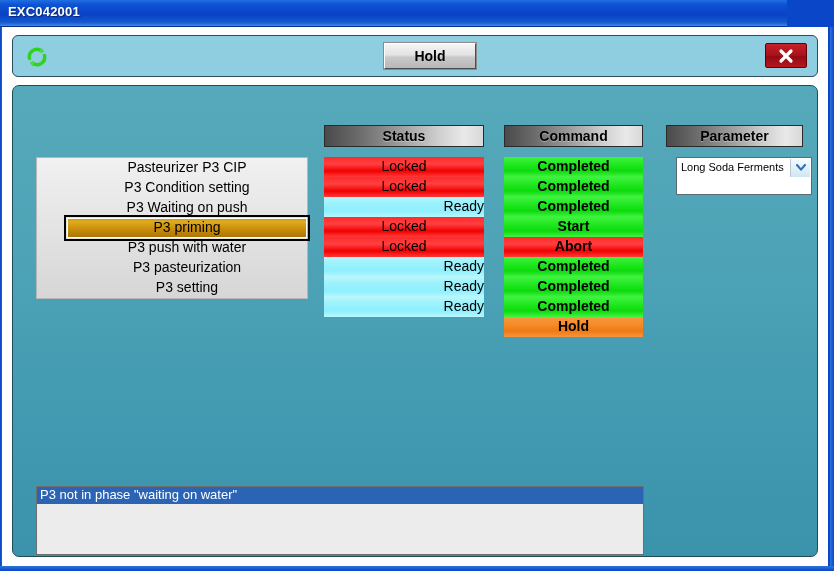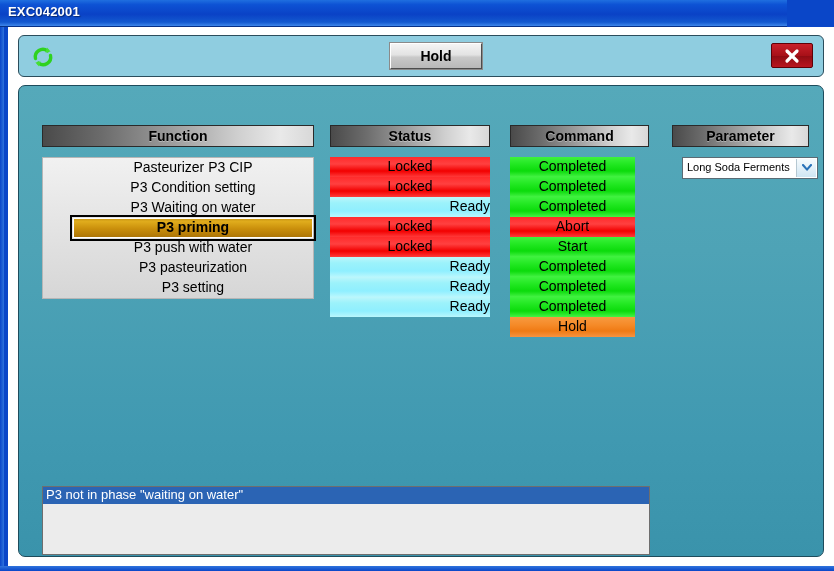--- a/index.html
+++ b/index.html
@@ -41,21 +41,21 @@
   }
 
   
   #frame-left   { position:absolute; left:0;   top:27px; width:4px; height:544px; background:linear-gradient(to right,#0a46c8,#2f74dd); }
   #frame-right  { position:absolute; right:0;  top:27px; width:4px; height:544px; background:linear-gradient(to left,#0a46c8,#2f74dd); }
   #frame-bottom { position:absolute; left:0;   bottom:0; width:834px; height:5px; background:linear-gradient(to bottom,#2f74dd,#0a46c8); }
 
   
   #client {
     position: absolute;
-    left: 8px; top: 27px;
+    left: 2px; top: 27px;
     width: 826px;
     height: 539px;
     background: #ffffff;
   }
 
   
   #toolbar {
     position: absolute;
     left: 10px; top: 8px;
     width: 806px;
@@ -133,58 +133,57 @@
   .list-panel { position: absolute; }
 
   #function-list {
     left: 23px; top: 71px;
     width: 272px;
     background: linear-gradient(to bottom, #f1f1f1 0%, #e6e6e6 40%, #d6d6d6 100%);
     border: 1px solid #b6b6b6;
     padding-left: 30px;
   }
   #status-list   { left: 311px; top: 71px; width: 160px; }
-  #command-list  { left: 491px; top: 71px; width: 125px; }
+  #command-list  { left: 491px; top: 71px; width: 139px; font-weight: bold; }
 
   .row {
     height: 20px;
     line-height: 19px;
     text-align: center;
     font-size: 14px;
     color: #000000;
     white-space: nowrap;
     overflow: hidden;
     position: relative;
   }
 
   .fn-row { cursor: pointer; }
 
   .fn-row.selected {
     background: linear-gradient(to bottom, #c79314 0%, #e0ac1c 18%, #c98e0b 55%, #a97206 100%);
     outline: 2px solid #000000;
     outline-offset: 1px;
     z-index: 5;
     box-shadow: 0 0 0 1px #ffffff inset;
-    font-weight: bold;
   }
 
   
   .cell-locked    { background: linear-gradient(to bottom, #ff2b2b 0%, #ff4040 35%, #f20000 70%, #ff3a3a 100%); }
   .cell-ready     { background: linear-gradient(to bottom, #bdf6fb 0%, #9cf2fb 30%, #8fefff 70%, #b9f7fd 100%); text-align: right; }
   .cell-running   { background: linear-gradient(to bottom, #2bf02b 0%, #19e319 35%, #00d400 70%, #4cf24c 100%); }
   .cell-completed { background: linear-gradient(to bottom, #3ef33e 0%, #22e822 35%, #0bdb0b 70%, #45f245 100%); }
   .cell-start     { background: linear-gradient(to bottom, #3ef33e 0%, #22e822 35%, #0bdb0b 70%, #45f245 100%); }
   .cell-abort     { background: linear-gradient(to bottom, #ff2b2b 0%, #ff4040 35%, #f20000 70%, #ff3a3a 100%); }
   .cell-hold      { background: linear-gradient(to bottom, #f79a40 0%, #f58a28 40%, #ef7a14 70%, #f79340 100%); }
 
   
   #parameter-select {
     position: absolute;
     left: 663px; top: 71px;
-    width: 136px; height: 22px;
+    width: 136px; height: 38px;
     background: #ffffff;
     border: 1px solid #5b6b74;
     cursor: pointer;
     padding-left: 44px;
   }
   #parameter-value {
     position: absolute;
     left: 4px; top: 3px;
     font-size: 11px;
     color: #000000;
@@ -257,50 +256,49 @@
           <g stroke="#ffffff" stroke-width="3.2" stroke-linecap="round">
             <line x1="5" y1="4" x2="15" y2="14"></line>
             <line x1="15" y1="4" x2="5" y2="14"></line>
           </g>
         </svg>
       </div>
     </div>
 
     <div id="main-panel">
 
-      <div class="col-header" id="hdr-function">Function</div>
       <div class="col-header" id="hdr-status">Status</div>
       <div class="col-header" id="hdr-command">Command</div>
       <div class="col-header" id="hdr-parameter">Parameter</div>
 
       <div class="list-panel" id="function-list">
           <div class="row fn-row">Pasteurizer P3 CIP</div>
           <div class="row fn-row">P3 Condition setting</div>
-          <div class="row fn-row">P3 Waiting on water</div>
+          <div class="row fn-row">P3 Waiting on push</div>
           <div class="row fn-row selected">P3 priming</div>
           <div class="row fn-row">P3 push with water</div>
           <div class="row fn-row">P3 pasteurization</div>
           <div class="row fn-row">P3 setting</div>
         </div>
       <div class="list-panel" id="status-list">
           <div class="row cell-locked">Locked</div>
           <div class="row cell-locked">Locked</div>
           <div class="row cell-ready">Ready</div>
           <div class="row cell-locked">Locked</div>
           <div class="row cell-locked">Locked</div>
           <div class="row cell-ready">Ready</div>
           <div class="row cell-ready">Ready</div>
           <div class="row cell-ready">Ready</div>
         </div>
       <div class="list-panel" id="command-list">
           <div class="row cell-completed">Completed</div>
           <div class="row cell-completed">Completed</div>
           <div class="row cell-completed">Completed</div>
+          <div class="row cell-start">Start</div>
           <div class="row cell-abort">Abort</div>
-          <div class="row cell-start">Start</div>
           <div class="row cell-completed">Completed</div>
           <div class="row cell-completed">Completed</div>
           <div class="row cell-completed">Completed</div>
           <div class="row cell-hold">Hold</div>
         </div>
 
       <div id="parameter-select">
         <span id="parameter-value">Long Soda Ferments</span>
         <span id="parameter-arrow">
           <svg width="10" height="7" viewBox="0 0 10 7">

